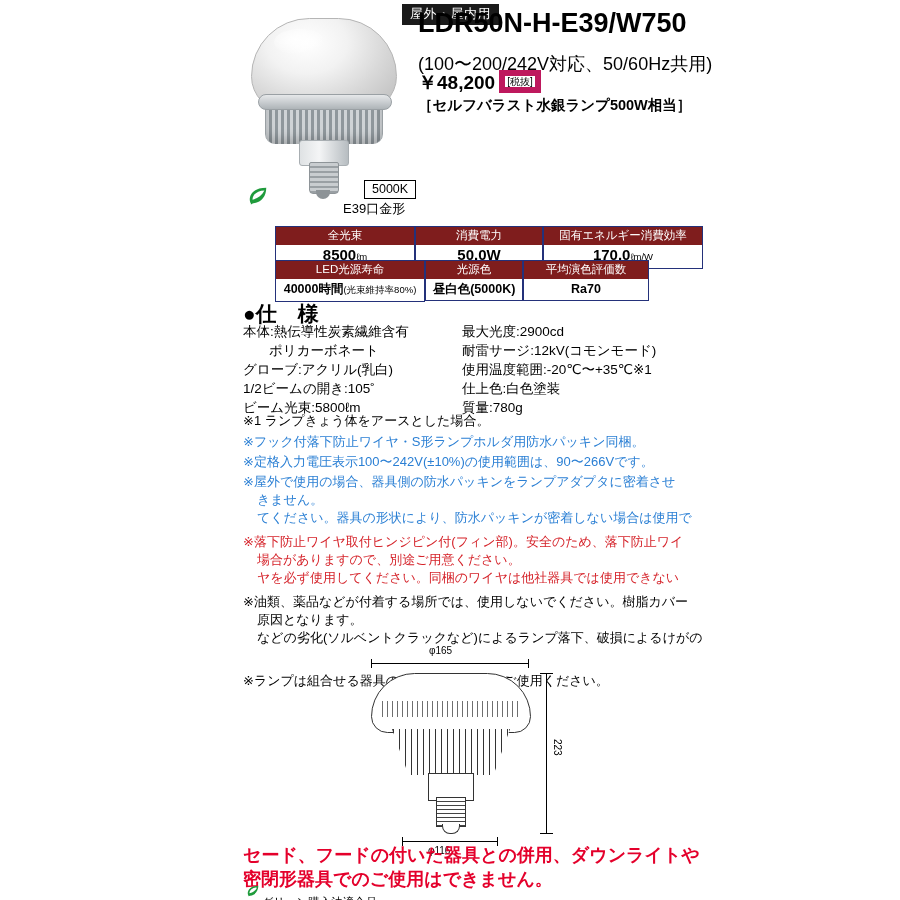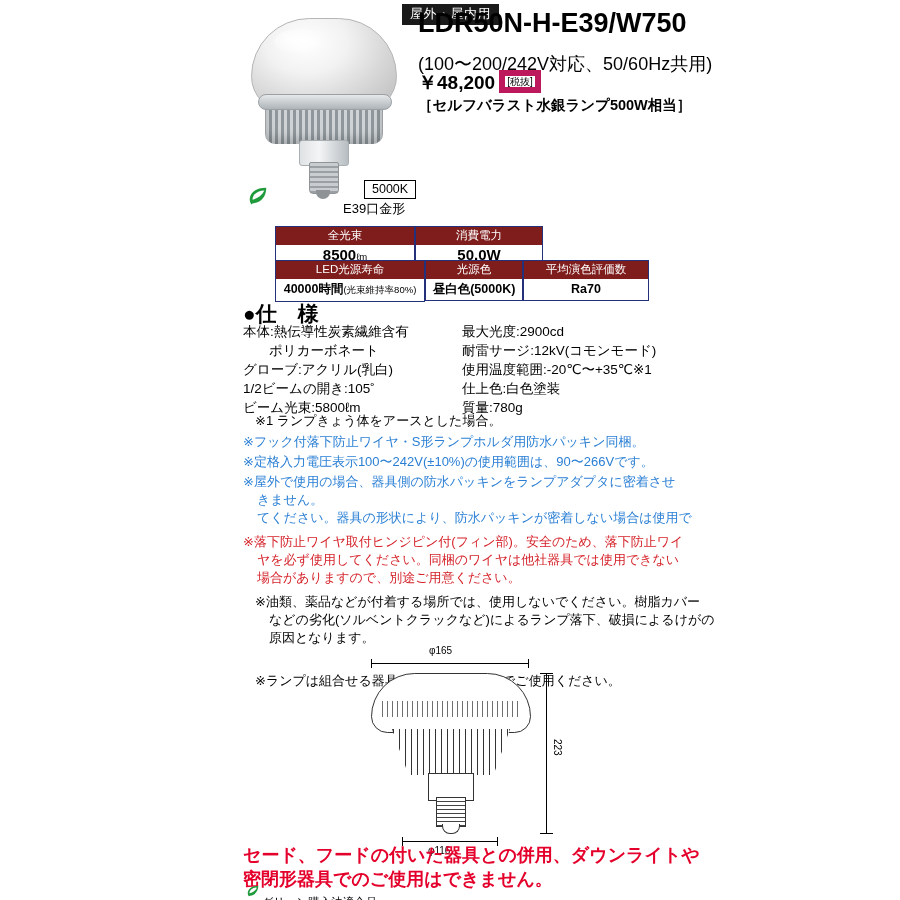--- a/index.html
+++ b/index.html
@@ -113,21 +113,21 @@
 
   
   .sec-title{
     position:absolute;left:243px;top:300px;font-size:21px;font-weight:bold;
   }
   .spec-left{position:absolute;left:243px;top:322px;font-size:13.5px;line-height:19px;}
   .spec-right{position:absolute;left:462px;top:322px;font-size:13.5px;line-height:19px;}
   .spec-left .ind{padding-left:26px;display:block;}
 
   .note{position:absolute;font-size:13px;line-height:18px;}
-  .note.black{color:#000;margin-left:12px;}
+  .note.black{color:#000;}
   .note.blue{color:#2a7fd4;}
   .note.red{color:#d5232a;}
   .note .ind{display:block;padding-left:14px;}
 
   
   .drawing{position:absolute;left:330px;top:645px;width:240px;height:200px;}
   .dim-label{position:absolute;font-size:10px;}
   .dwg-line{position:absolute;background:#000;}
 
   .dwg .dome2{
@@ -201,20 +201,24 @@
   </div>
 
   <div class="specbox" style="left:275px;top:226px;width:138px;">
     <div class="t">全光束</div>
     <div class="v"><span>8500</span><span class="sub">ℓm</span></div>
   </div>
   <div class="specbox" style="left:415px;top:226px;width:126px;">
     <div class="t">消費電力</div>
     <div class="v"><span>50.0</span><span>W</span></div>
   </div>
+  <div class="specbox" style="left:543px;top:226px;width:158px;">
+    <div class="t">固有エネルギー消費効率</div>
+    <div class="v"><span>170.0</span><span class="sub">ℓm/W</span></div>
+  </div>
 
   <div class="specbox" style="left:275px;top:260px;width:148px;">
     <div class="t">LED光源寿命</div>
     <div class="v small"><span>40000時間</span><span class="sub">(光束維持率80%)</span></div>
   </div>
   <div class="specbox" style="left:425px;top:260px;width:96px;">
     <div class="t">光源色</div>
     <div class="v small">昼白色(5000K)</div>
   </div>
   <div class="specbox" style="left:523px;top:260px;width:124px;">
@@ -249,27 +253,27 @@
   <div class="note blue" style="left:243px;top:453px;">
     <div>※定格入力電圧表示100〜242V(±10%)の使用範囲は、90〜266Vです。</div>
   </div>
   <div class="note blue" style="left:243px;top:473px;">
     <div>※屋外で使用の場合、器具側の防水パッキンをランプアダプタに密着させ</div>
     <div class="ind">きません。</div>
     <div class="ind">てください。器具の形状により、防水パッキンが密着しない場合は使用で</div>
   </div>
   <div class="note red" style="left:243px;top:533px;">
     <div>※落下防止ワイヤ取付ヒンジピン付(フィン部)。安全のため、落下防止ワイ</div>
+    <div class="ind">場合がありますので、別途ご用意ください。</div>
     <div class="ind">ヤを必ず使用してください。同梱のワイヤは他社器具では使用できない</div>
-    <div class="ind">場合がありますので、別途ご用意ください。</div>
   </div>
   <div class="note black" style="left:243px;top:593px;">
     <div>※油類、薬品などが付着する場所では、使用しないでください。樹脂カバー</div>
+    <div class="ind">原因となります。</div>
     <div class="ind">などの劣化(ソルベントクラックなど)によるランプ落下、破損によるけがの</div>
-    <div class="ind">原因となります。</div>
   </div>
   <div class="note black" style="left:243px;top:672px;">
     <div>※ランプは組合せる器具の使用温度範囲内でご使用ください。</div>
   </div>
 
   <div class="drawing dwg">
     <div class="dim-label" style="left:99px;top:0px;">φ165</div>
     <div class="dwg-line" style="left:41px;top:18px;width:158px;height:1px;"></div>
     <div class="dwg-line" style="left:41px;top:14px;width:1px;height:9px;"></div>
     <div class="dwg-line" style="left:198px;top:14px;width:1px;height:9px;"></div>

